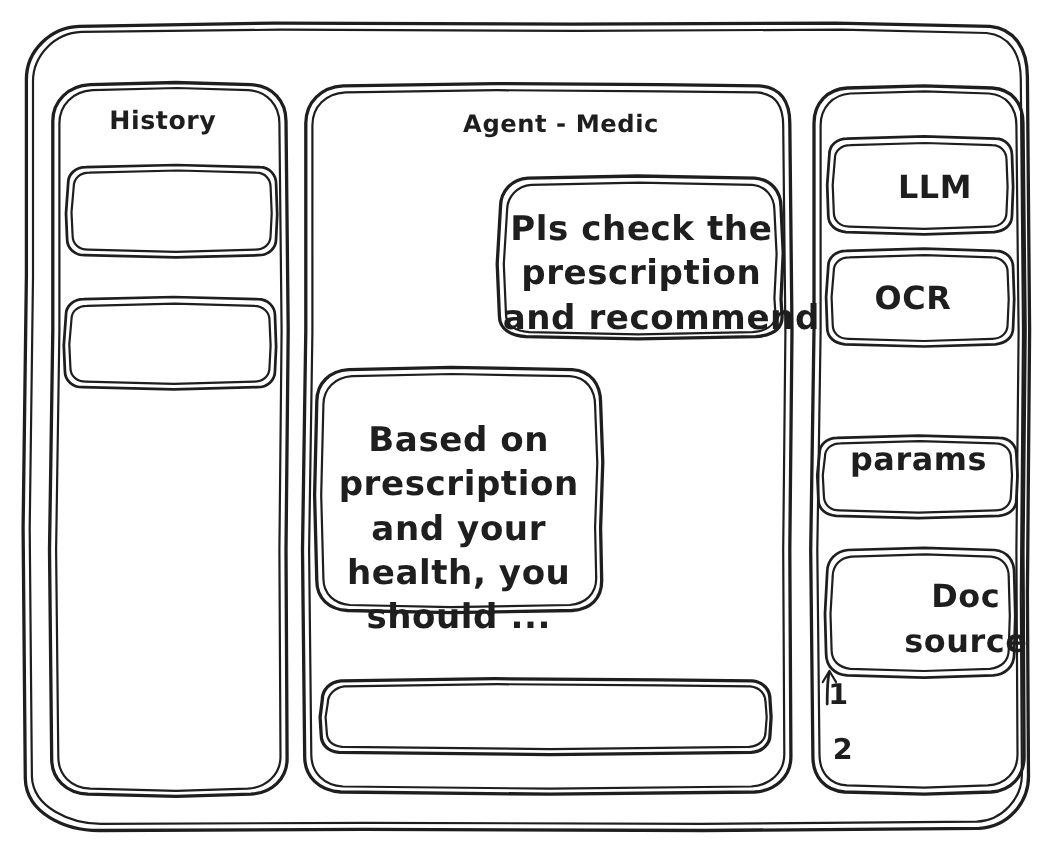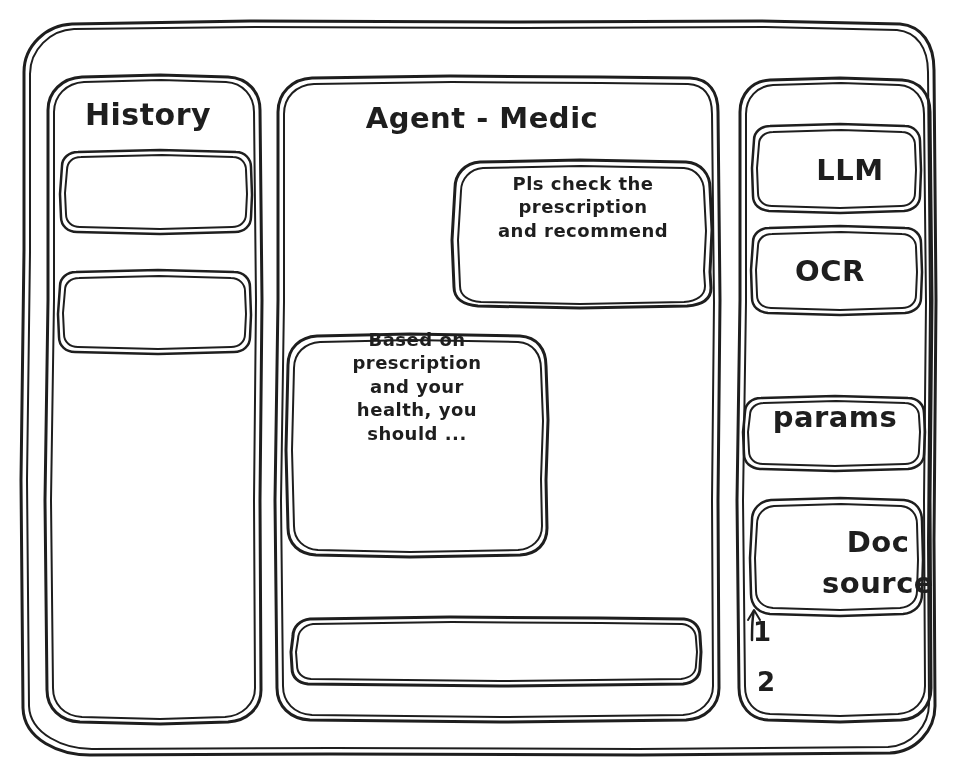--- a/index.html
+++ b/index.html
@@ -30,36 +30,37 @@
     font-weight: 700;
     letter-spacing: 0.5px;
     white-space: pre;
     line-height: 1.28;
     text-align: center;
     user-select: none;
   }
 
   #history-title {
     left: 48px;  top: 96px;  width: 200px;
-    font-size: 30px;
+    font-size: 23px;
   }
   #agent-title {
-    left: 272px; top: 100px; width: 420px;
-    font-size: 29px;
+    left: 300px; top: 100px; width: 420px;
+    font-size: 22px;
   }
 
   .bubble-text {
-    font-size: 18px;
+    font-size: 31px;
     line-height: 1.30;
+    margin-top: 16px;
   }
   #user-bubble-text {
     left: 457px; top: 172px; width: 252px;
   }
   #assistant-bubble-text {
-    left: 292px; top: 328px; width: 250px;
+    left: 292px; top: 364px; width: 250px;
   }
 
   .chip-label {
     font-size: 29px;
   }
   #chip-llm     { left: 752px; top: 152px; width: 196px; }
   #chip-ocr     { left: 752px; top: 253px; width: 156px; }
   #chip-params  { left: 746px; top: 399px; width: 178px; }
   #chip-docsrc  { left: 750px; top: 522px; width: 170px; font-size: 29px; line-height: 1.40; margin-left: 43px; }
 

